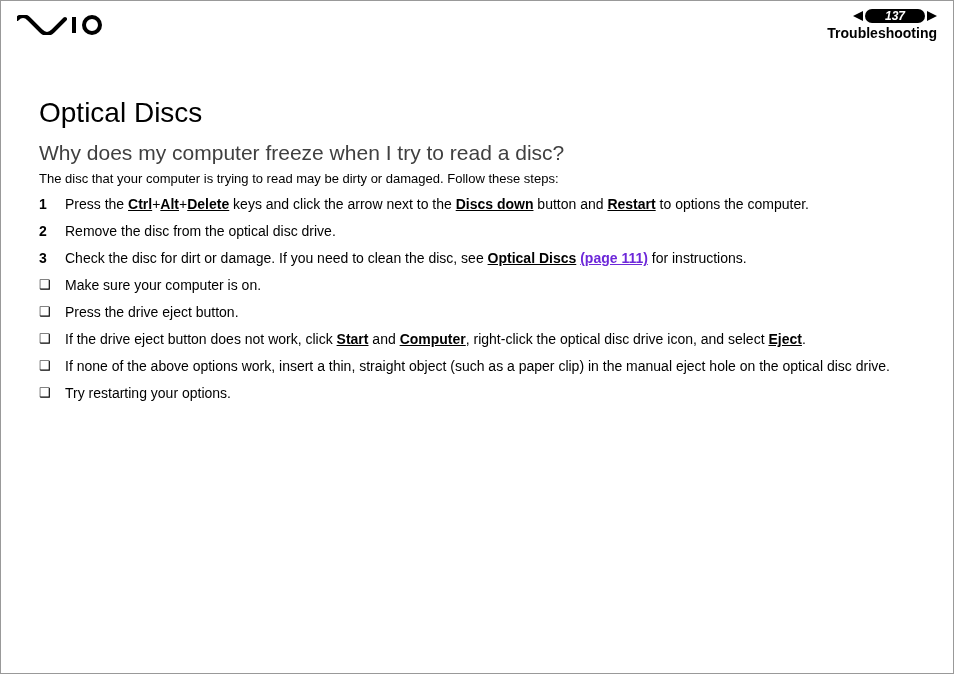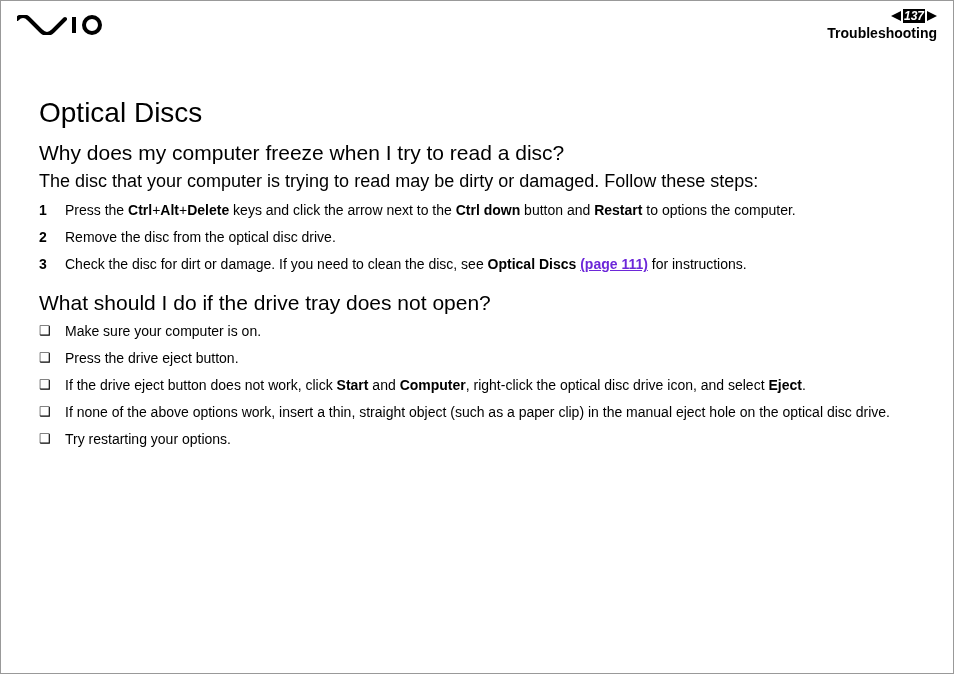--- a/index.html
+++ b/index.html
@@ -52,44 +52,45 @@
     border-top: 5px solid transparent;
     border-bottom: 5px solid transparent;
     border-left: 10px solid #000;
   }
   .page-num {
     background: #000;
     color: #fff;
     font-style: italic;
     font-weight: bold;
     font-size: 12px;
-    padding: 0 1px;
+    padding: 0 20px;
     line-height: 14px;
+    border-radius: 7px;
   }
   .section-label {
     font-size: 14px;
     font-weight: bold;
   }
   .content {
     padding: 20px 56px 0 38px;
   }
   h1 {
     font-size: 28px;
     font-weight: normal;
     margin: 28px 0 8px 0;
     color: #000;
   }
   h2 {
     font-size: 21px;
     font-weight: normal;
-    color: #000000;
+    color: #404040;
     margin: 12px 0 6px 0;
   }
   .intro {
-    font-size: 18px;
+    font-size: 13px;
     margin: 4px 0 8px 0;
   }
   .step-list, .bullet-list {
     list-style: none;
     padding: 0;
     margin: 0;
   }
   .step-list li, .bullet-list li {
     display: flex;
     align-items: flex-start;
@@ -103,21 +104,21 @@
     flex-shrink: 0;
   }
   .bullet {
     width: 26px;
     flex-shrink: 0;
     font-size: 13px;
   }
   .step-text, .bullet-text {
     flex: 1;
   }
-  .b { font-weight: bold; }
+  .b { font-weight: bold; text-decoration: underline; }
   .link { color: #6d28d9; font-weight: bold; }
 </style>
 </head>
 <body>
 
 <div class="page">
 
   <div class="header">
     <div class="logo">
       <svg width="92" height="20" viewBox="0 0 92 20">
@@ -139,36 +140,35 @@
   <div class="content">
     <h1>Optical Discs</h1>
 
     <h2>Why does my computer freeze when I try to read a disc?</h2>
     <p class="intro">The disc that your computer is trying to read may be dirty or damaged. Follow these steps:</p>
 
     <ol class="step-list">
       <li>
         <span class="step-num">1</span>
         <span class="step-text">
-          <span>Press the </span><span class="b">Ctrl</span><span>+</span><span class="b">Alt</span><span>+</span><span class="b">Delete</span><span> keys and click the arrow next to the </span><span class="b">Ctrl down</span><span> button and </span><span class="b">Restart</span><span> to options the computer.</span>
+          <span>Press the </span><span class="b">Ctrl</span><span>+</span><span class="b">Alt</span><span>+</span><span class="b">Delete</span><span> keys and click the arrow next to the </span><span class="b">Discs down</span><span> button and </span><span class="b">Restart</span><span> to options the computer.</span>
         </span>
       </li>
       <li>
         <span class="step-num">2</span>
         <span class="step-text">Remove the disc from the optical disc drive.</span>
       </li>
       <li>
         <span class="step-num">3</span>
         <span class="step-text">
           <span>Check the disc for dirt or damage. If you need to clean the disc, see </span><span class="b">Optical Discs</span><span> </span><a class="link" href="#">(page 111)</a><span> for instructions.</span>
         </span>
       </li>
     </ol>
 
-    <h2 style="margin-top:16px;">What should I do if the drive tray does not open?</h2>
 
     <ul class="bullet-list">
       <li>
         <span class="bullet">❑</span>
         <span class="bullet-text">Make sure your computer is on.</span>
       </li>
       <li>
         <span class="bullet">❑</span>
         <span class="bullet-text">Press the drive eject button.</span>
       </li>

